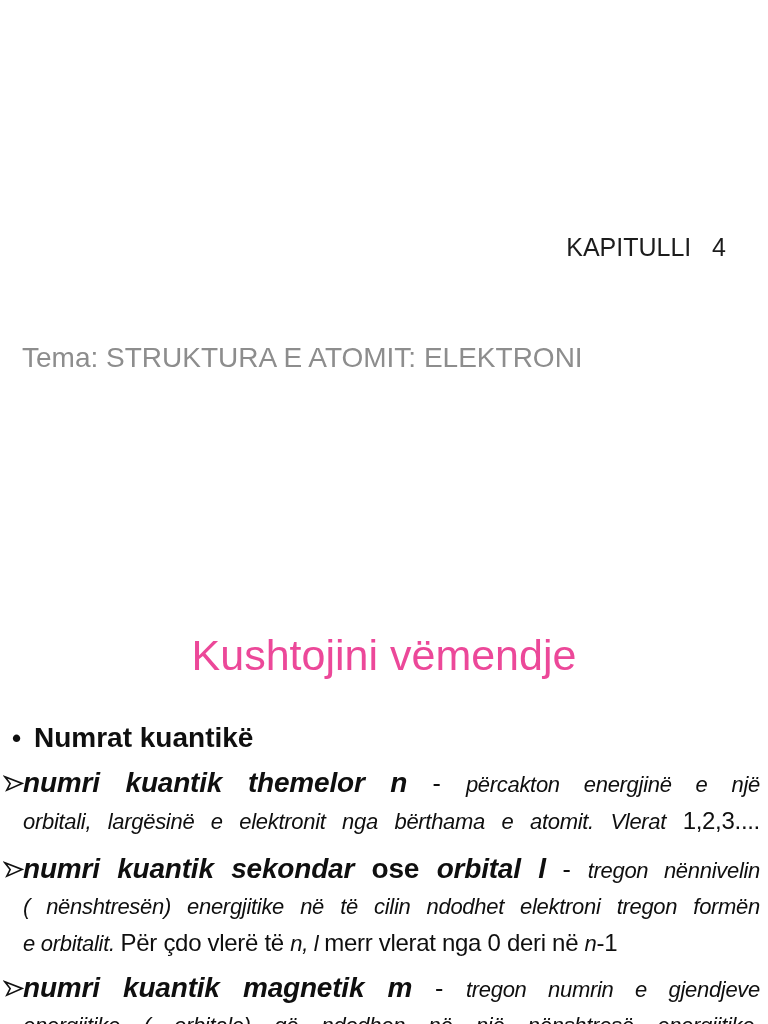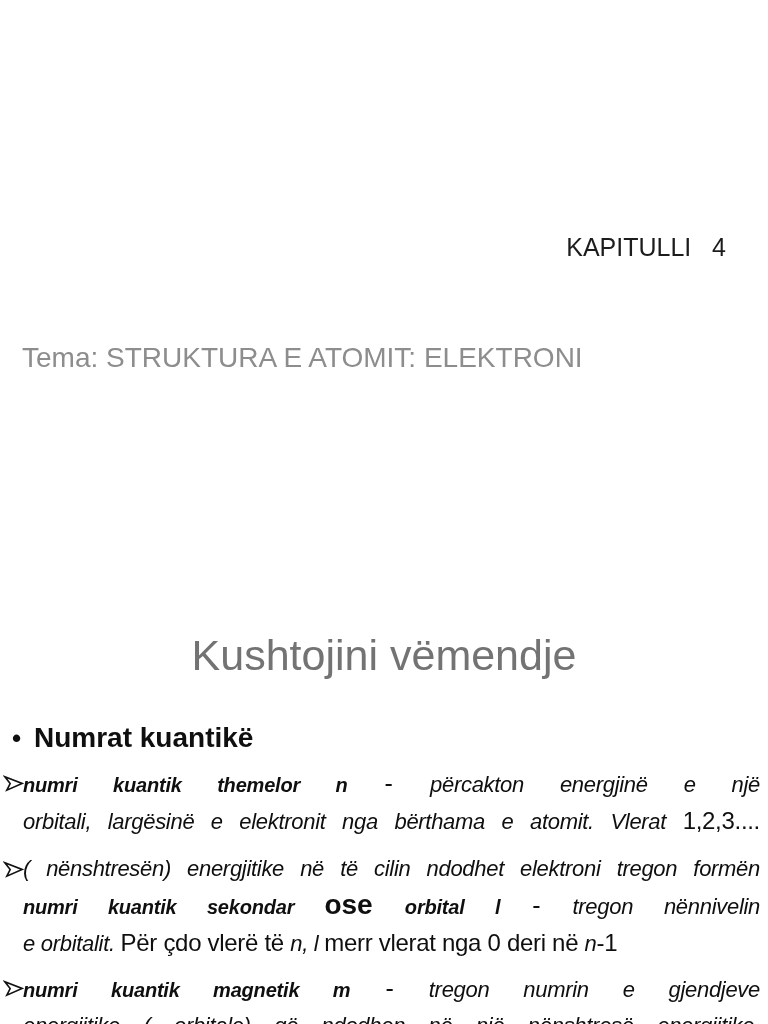--- a/index.html
+++ b/index.html
@@ -12,31 +12,31 @@
   .title{
     top:225px;left:0;right:42px;text-align:right;
     font-size:25px;line-height:44px;color:#1c1c1c;white-space:pre;
   }
   .subtitle{
     top:340px;left:22px;right:0;
     font-size:28px;line-height:36px;color:#8d8d8d;
   }
   .heading2{
     top:628px;left:0;right:0;text-align:center;
-    font-size:43px;line-height:54px;color:#737373;
+    font-size:43px;line-height:54px;color:#ec4899;
   }
   #content{position:absolute;left:10px;top:721px;width:750px;color:#0f0f0f;}
   .bullet-line{display:flex;align-items:baseline;font-weight:bold;font-size:28px;line-height:34px;}
   .dot{width:22px;font-size:26px;padding-left:2px;}
   .item{position:relative;padding-left:13px;margin-top:11px;}
   #items .item:nth-child(3){margin-top:8px;}
   .arrow{position:absolute;left:-7px;top:7px;width:21px;height:21px;}
   .line{line-height:34px;text-align:left;}
   .line.j{text-align:justify;text-align-last:justify;}
-  .r-lead{font-weight:bold;font-style:italic;font-size:20px;letter-spacing:-0.2px;margin-top:28px;}
+  .r-lead{font-weight:bold;font-style:italic;font-size:28px;letter-spacing:-0.2px;margin-top:28px;}
   .r-leadrm{font-weight:bold;font-style:normal;font-size:28px;letter-spacing:-0.2px;}
   .r-it{font-style:italic;font-size:22px;letter-spacing:-0.3px;}
   .r-rm{font-style:normal;font-size:24px;letter-spacing:-0.3px;text-align:right;}
   .r-dash{font-style:normal;font-size:25px;}
 </style>
 </head>
 <body>
 
 <div class="abs title">KAPITULLI   4</div>
 
@@ -54,22 +54,22 @@
         <svg class="arrow" viewBox="0 0 22 22">
           <polygon points="2,4 20,11 4,18 7.5,11" fill="#ffffff" stroke="#111111" stroke-width="1.7" stroke-linejoin="miter"></polygon>
         </svg>
         <div class="line j"><span class="r-lead">numri kuantik themelor n</span><span class="r-dash"> - </span><span class="r-it">përcakton energjinë e një</span></div>
         <div class="line j"><span class="r-it">orbitali, largësinë e elektronit nga bërthama e atomit. </span><span class="r-it">Vlerat </span><span class="r-rm">1,2,3....</span></div>
       </div>
       <div class="item">
         <svg class="arrow" viewBox="0 0 22 22">
           <polygon points="2,4 20,11 4,18 7.5,11" fill="#ffffff" stroke="#111111" stroke-width="1.7" stroke-linejoin="miter"></polygon>
         </svg>
+        <div class="line j"><span class="r-lead">numri kuantik sekondar </span><span class="r-leadrm">ose </span><span class="r-lead">orbital l</span><span class="r-dash"> - </span><span class="r-it">tregon nënnivelin</span></div>
         <div class="line j"><span class="r-it">( nënshtresën) energjitike në të cilin ndodhet elektroni tregon formën</span></div>
-        <div class="line j"><span class="r-lead">numri kuantik sekondar </span><span class="r-leadrm">ose </span><span class="r-lead">orbital l</span><span class="r-dash"> - </span><span class="r-it">tregon nënnivelin</span></div>
         <div class="line"><span class="r-it">e orbitalit. </span><span class="r-rm">Për çdo vlerë të </span><span class="r-it">n, l </span><span class="r-rm">merr vlerat nga 0 deri në </span><span class="r-it">n</span><span class="r-rm">-1</span></div>
       </div>
       <div class="item">
         <svg class="arrow" viewBox="0 0 22 22">
           <polygon points="2,4 20,11 4,18 7.5,11" fill="#ffffff" stroke="#111111" stroke-width="1.7" stroke-linejoin="miter"></polygon>
         </svg>
         <div class="line j"><span class="r-lead">numri kuantik magnetik m</span><span class="r-dash"> - </span><span class="r-it">tregon numrin e gjendjeve</span></div>
         <div class="line j"><span class="r-it">energjitike ( orbitale) që ndodhen në një nënshtresë energjitike,</span></div>
       </div>
     </div>

